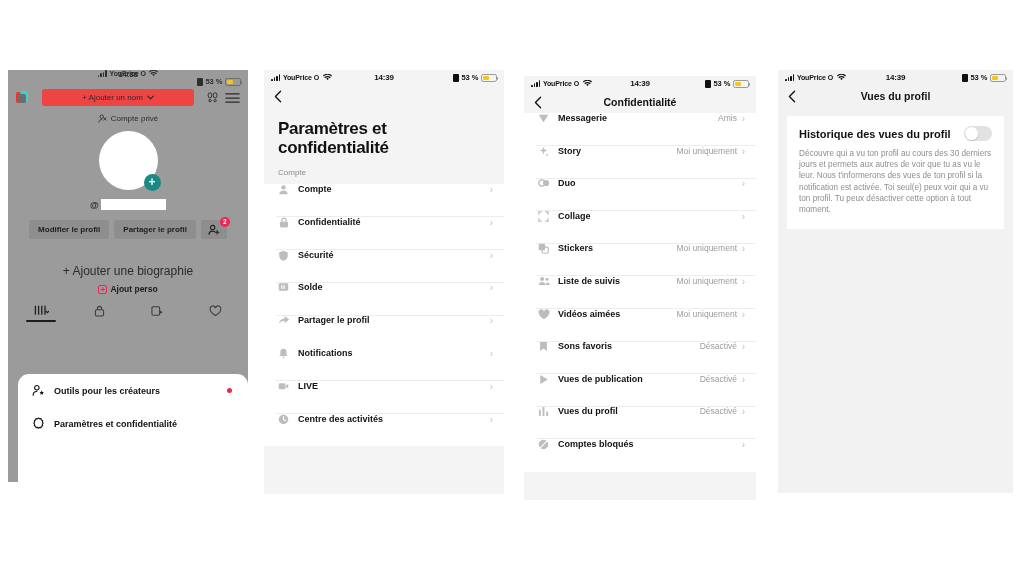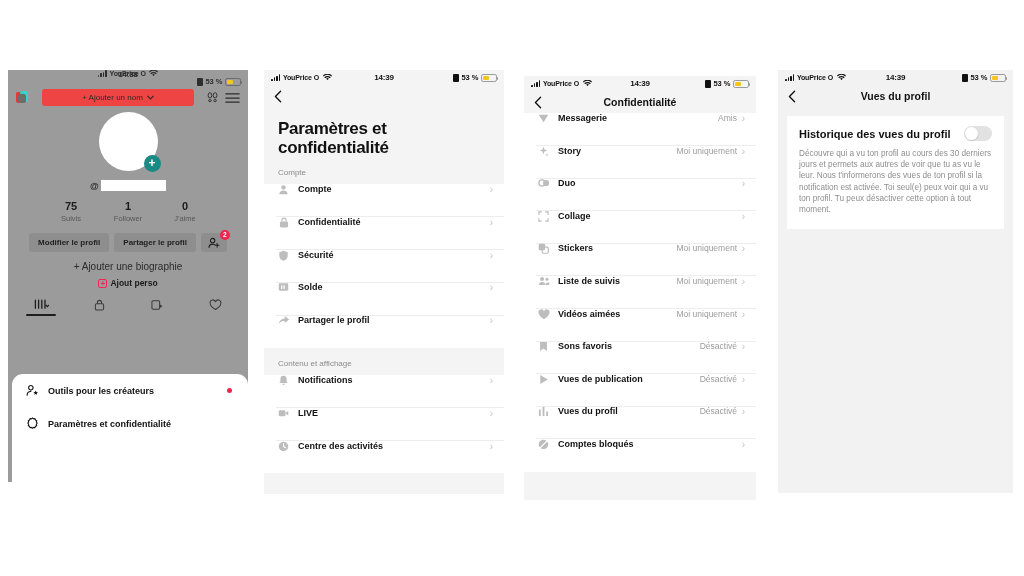--- a/index.html
+++ b/index.html
@@ -89,31 +89,31 @@
   .p1-btns { display:flex; justify-content:center; gap:5px; margin-top:10px; padding:0 12px; }
   .p1-btn {
     height:19px; background:#8e8e8e; border-radius:3px; display:flex; align-items:center;
     justify-content:center; font-size:8px; color:#1e1e1e; font-weight:bold; padding:0 9px;
   }
   .p1-btn.icon { width:26px; padding:0; position:relative; }
   .p1-badge {
     position:absolute; top:-3px; right:-3px; width:10px; height:10px; border-radius:50%;
     background:#f0264f; color:#fff; font-size:6.5px; line-height:10px; text-align:center; font-weight:bold;
   }
-  .p1-bio { text-align:center; font-size:10px; color:#2b2b2b; margin-top:9px; font-weight:500; }
+  .p1-bio { text-align:center; font-size:12px; color:#2b2b2b; margin-top:25px; font-weight:500; }
   .p1-perso { display:flex; align-items:center; justify-content:center; gap:3px; margin-top:6px; font-size:8.5px; color:#1b1b1b; font-weight:bold; }
   .p1-perso .sq { width:9px; height:9px; border:1.2px solid #f0264f; border-radius:2px; color:#f0264f; font-size:8px; line-height:7px; text-align:center; }
 
   .p1-tabs { display:flex; margin-top:11px; padding:0 4px; }
   .p1-tab { flex:1; display:flex; flex-direction:column; align-items:center; gap:3px; color:#3a3a3a; }
   .p1-tab .u { width:30px; height:2px; background:#1d1d1d; border-radius:1px; }
   .p1-tab.off .u { background:transparent; }
 
   .p1-sheet {
-    position:absolute; left:4px; right:0; bottom:0; height:108px; background:#fff;
+    position:absolute; left:10px; right:0; bottom:0; height:108px; background:#fff;
     border-radius:11px 11px 0 0;
   }
   .p1-mi { display:flex; align-items:center; gap:9px; height:33px; padding:0 14px; position:relative; }
   .p1-mi span.lbl { font-size:9px; color:#121212; font-weight:bold; }
   .p1-dot { position:absolute; right:16px; width:5px; height:5px; border-radius:50%; background:#f0264f; }
 
   
   .p-nav { height:22px; display:flex; align-items:center; padding:0 10px; position:relative; }
   .p-back { font-size:15px; color:#111; line-height:1; font-weight:300; }
   .p-navtitle {
@@ -211,46 +211,42 @@
           <ellipse cx="12.6" cy="13.3" rx="1.8" ry="1.5" fill="none" stroke="#2c2c2c" stroke-width="1.3"></ellipse>
         </svg>
       </span>
       <span class="p1-hicon">
         <svg width="15" height="12" viewBox="0 0 18 14">
           <path d="M1 2h16M1 7h16M1 12h16" stroke="#2c2c2c" stroke-width="1.5" stroke-linecap="round"></path>
         </svg>
       </span>
     </div>
 
+    <div class="p1-private">
+      <span>
+        <svg width="9" height="9" viewBox="0 0 12 12">
+            <circle cx="5" cy="3.6" r="2.3" fill="none" stroke="#2b2b2b" stroke-width="1.1"></circle>
+            <path d="M1.2 11c0-2.3 1.7-3.6 3.8-3.6" fill="none" stroke="#2b2b2b" stroke-width="1.1" stroke-linecap="round"></path>
+            <path d="M7.5 8.2l3.2-3.2M7.8 5l3 3.2" stroke="#2b2b2b" stroke-width="1.1" stroke-linecap="round"></path>
+          </svg>
+      </span>
+      <span>Compte privé</span>
+    </div>
 
     <div class="p1-avatarwrap">
       <div class="p1-avatar">
         <div class="p1-plus">+</div>
       </div>
     </div>
 
     <div class="p1-handle">
       <span class="p1-at">@</span>
       <span class="p1-redact"></span>
     </div>
 
-    <div class="p1-stats">
-      <div class="p1-stat">
-        <b>75</b>
-        <span>Suivis</span>
-      </div>
-      <div class="p1-stat">
-        <b>1</b>
-        <span>Follower</span>
-      </div>
-      <div class="p1-stat">
-        <b>0</b>
-        <span>J'aime</span>
-      </div>
-    </div>
 
     <div class="p1-btns">
       <div class="p1-btn">Modifier le profil</div>
       <div class="p1-btn">Partager le profil</div>
       <div class="p1-btn icon">
         <span>
           <svg width="12" height="12" viewBox="0 0 14 14">
               <circle cx="5.4" cy="4.2" r="2.6" fill="none" stroke="#1e1e1e" stroke-width="1.2"></circle>
               <path d="M1.2 12.3c0-2.5 1.9-4 4.2-4 .9 0 1.7.2 2.4.6" fill="none" stroke="#1e1e1e" stroke-width="1.2" stroke-linecap="round"></path>
               <path d="M10.6 7.4v4.4M8.4 9.6h4.4" stroke="#1e1e1e" stroke-width="1.2" stroke-linecap="round"></path>
@@ -413,21 +409,20 @@
         <span class="ico">
             <svg width="12" height="10" viewBox="0 0 13 11">
               <path d="M0.8 9.6c.6-3.8 3-5.6 6.4-5.8V1.2L12.2 5 7.2 8.8V6.3c-2.5.1-4.5.9-6.4 3.3z" fill="#bdbdbd"></path>
             </svg>
           </span>
         <span class="lbl">Partager le profil</span>
         <span class="chev">›</span>
       </div>
     </div>
 
-    <div class="grp-label">Contenu et affichage</div>
     <div class="card">
       <div class="row">
         <span class="ico">
             <svg width="11" height="11" viewBox="0 0 12 12">
               <path d="M6 .9a3.4 3.4 0 0 1 3.4 3.4v2.8l1.2 1.7H1.4l1.2-1.7V4.3A3.4 3.4 0 0 1 6 .9z" fill="#bdbdbd"></path>
               <path d="M4.7 9.6a1.3 1.3 0 0 0 2.6 0z" fill="#bdbdbd"></path>
             </svg>
           </span>
         <span class="lbl">Notifications</span>
         <span class="chev">›</span>

